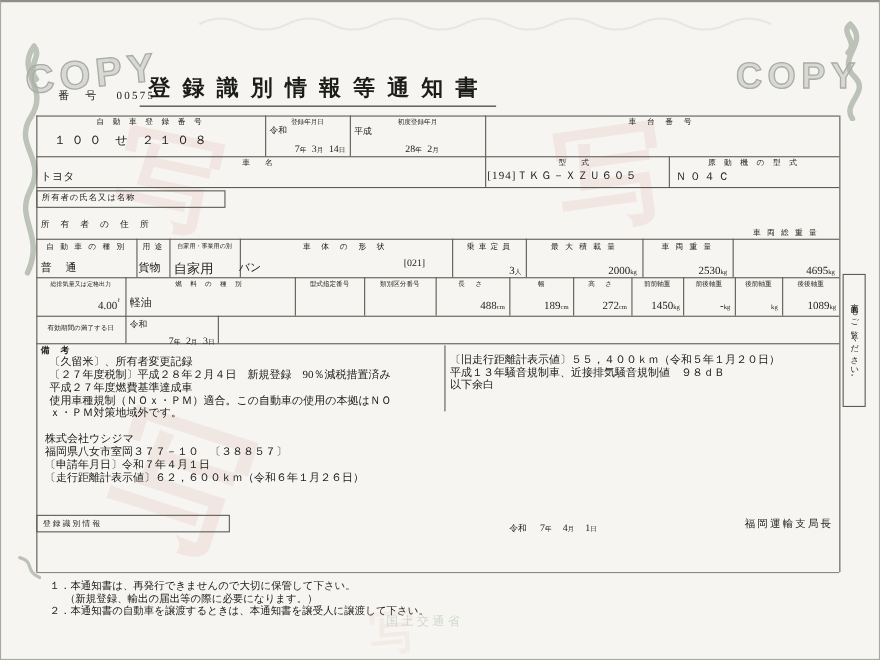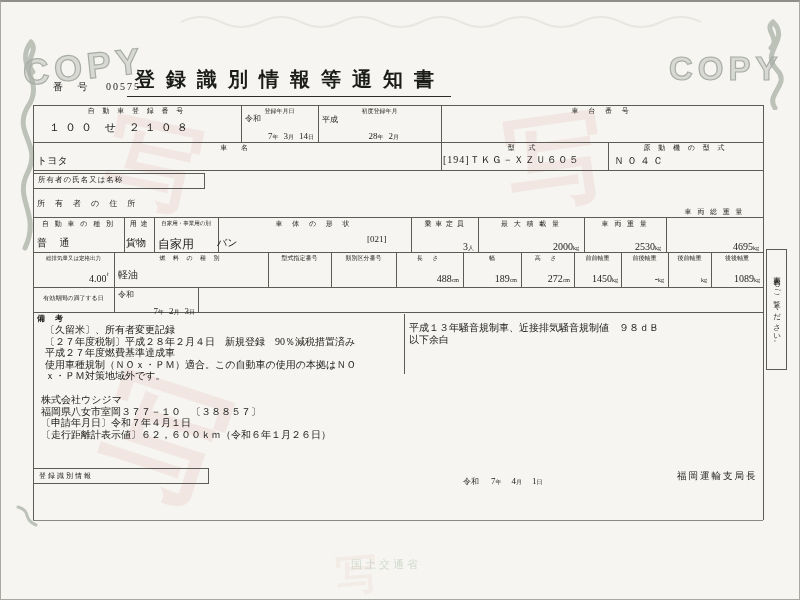--- a/index.html
+++ b/index.html
@@ -182,20 +182,21 @@
   </div>
 
   <div class="a" style="left:36px;top:311px;font-size:8px;letter-spacing:4px;font-weight:600">備 考</div>
   <div class="a txtblock" style="left:44px;top:322px;width:318px">
     <div>〔久留米〕、所有者変更記録</div>
     <div>〔２７年度税制〕平成２８年２月４日　新規登録　90％減税措置済み</div>
     <div>平成２７年度燃費基準達成車</div>
     <div>使用車種規制（ＮＯｘ・ＰＭ）適合。この自動車の使用の本拠はＮＯｘ・ＰＭ対策地域外です。</div>
   </div>
   <div class="a txtblock" style="left:408px;top:320px;width:348px">
+    <div>〔旧走行距離計表示値〕５５，４００ｋｍ（令和５年１月２０日）</div>
     <div>平成１３年騒音規制車、近接排気騒音規制値　９８ｄＢ</div>
     <div>以下余白</div>
   </div>
   <div class="a txtblock" style="left:40px;top:392px;width:420px">
     <div>株式会社ウシジマ</div>
     <div>福岡県八女市室岡３７７－１０　〔３８８５７〕</div>
     <div>〔申請年月日〕令和７年４月１日</div>
     <div>〔走行距離計表示値〕６２，６００ｋｍ（令和６年１月２６日）</div>
   </div>
 
@@ -206,14 +207,19 @@
     <span class="n" style="margin-left:8px">7</span><small>年</small>
     <span class="n" style="margin-left:6px">4</span><small>月</small>
     <span class="n" style="margin-left:6px">1</span><small>日</small>
   </div>
   <div class="a" style="left:676px;top:468px;font-size:9.5px;letter-spacing:2px">福岡運輸支局長</div>
 
   <div class="box" style="left:765px;top:247px;width:21px;height:121px">
     <div class="side">裏面もご覧ください。</div>
   </div>
 
+  <div class="a notes" style="left:44px;top:526px;width:540px">
+    <div>１．本通知書は、再発行できませんので大切に保管して下さい。</div>
+    <div style="padding-left:14px">（新規登録、輸出の届出等の際に必要になります。）</div>
+    <div>２．本通知書の自動車を譲渡するときは、本通知書を譲受人に譲渡して下さい。</div>
+  </div>
 
 </div>
 
 </body></html>

